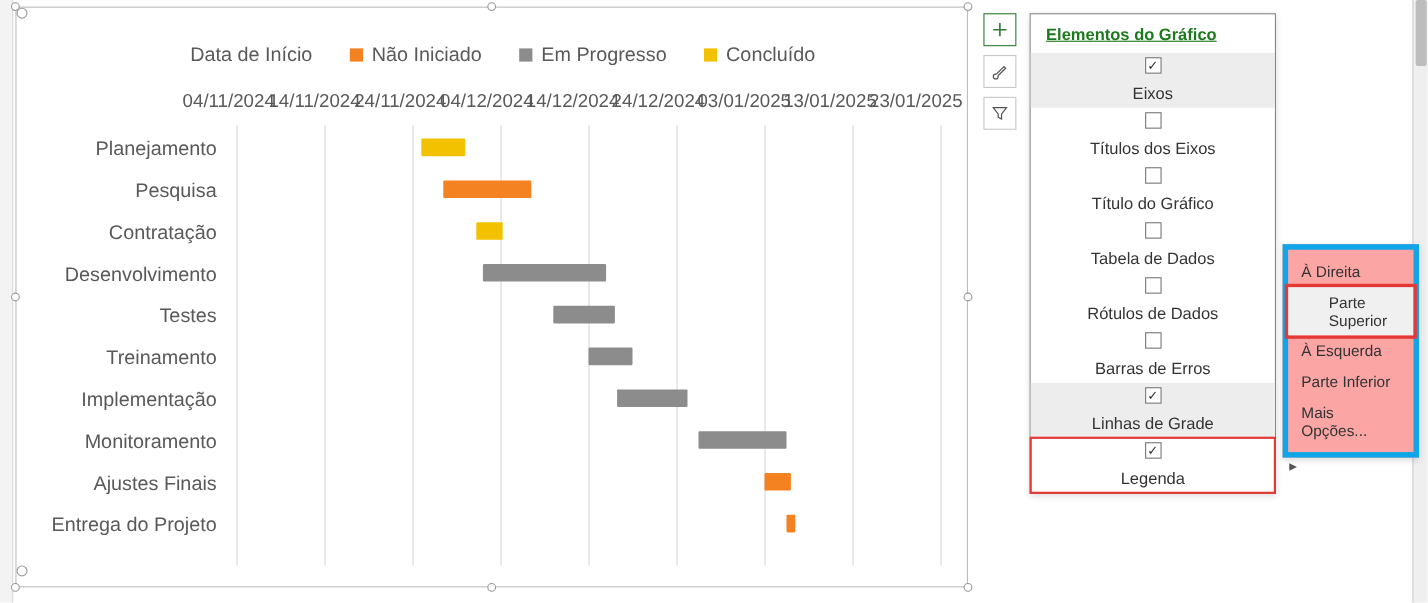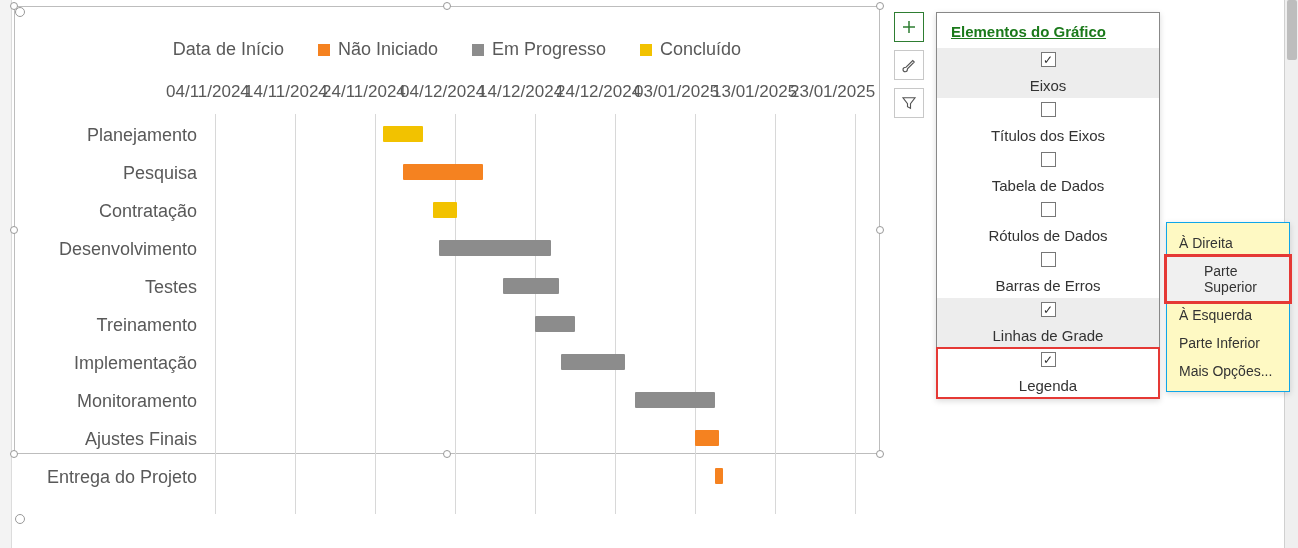--- a/index.html
+++ b/index.html
@@ -7,21 +7,21 @@
   .stage { position: relative; width: 1298px; height: 548px; overflow: hidden; }
 
   
   .left-strip { position: absolute; left: 0; top: 0; width: 12px; height: 548px; background: #f3f3f3; border-right: 1px solid #dcdcdc; }
 
   
   .right-strip { position: absolute; right: 0; top: 0; width: 14px; height: 548px; background: #efefef; border-left: 1px solid #d0d0d0; }
   .right-strip .thumb { position: absolute; top: 0; left: 2px; width: 10px; height: 60px; background: #bdbdbd; border-radius: 2px; }
 
   
-  .chart-object { position: absolute; left: 14px; top: 6px; width: 866px; height: 448px; border: 1px solid #bdbdbd; background: #fff; }
+  .chart-object { position: absolute; left: 14px; top: 6px; width: 866px; height: 528px; border: 1px solid #bdbdbd; background: #fff; }
   .chart-object::before, .chart-object::after { content: ""; position: absolute; width: 8px; height: 8px; border: 1px solid #999; background: #fff; border-radius: 50%; }
   .sel-handle { position: absolute; width: 8px; height: 8px; border: 1px solid #999; background: #fff; border-radius: 50%; }
   
   .h-tl { left: -5px; top: -5px; } .h-tr { right: -5px; top: -5px; }
   .h-bl { left: -5px; bottom: -5px; } .h-br { right: -5px; bottom: -5px; }
   .h-tm { left: 50%; top: -5px; margin-left:-4px; } .h-bm { left: 50%; bottom: -5px; margin-left:-4px; }
   .h-ml { left: -5px; top: 50%; margin-top:-4px; } .h-mr { right: -5px; top: 50%; margin-top:-4px; }
 
   .legend-row { display: flex; justify-content: center; gap: 34px; padding-top: 32px; font-size: 18px; color: #595959; }
   .legend-item { display: inline-flex; align-items: center; gap: 8px; }
@@ -52,21 +52,21 @@
   .popup { position: absolute; left: 936px; top: 12px; width: 224px; background: #fff; border: 1px solid #888; box-shadow: 0 2px 6px rgba(0,0,0,0.15); }
   .popup-title { padding: 10px 14px 8px; font-size: 15px; font-weight: 600; color: #1b7a1b; text-decoration: underline; }
   .popup-item { display: flex; align-items: center; gap: 10px; padding: 4px 14px; font-size: 15px; color: #333; position: relative; cursor: pointer; flex-direction: column; }
   .popup-item.hovered { background: #ededed; }
   .popup-item .expand { position: absolute; right: -20px; top: 50%; transform: translateY(-50%); color: #555; font-size: 14px; }
   .chk { width: 15px; height: 15px; border: 1px solid #777; display: inline-flex; align-items: center; justify-content: center; font-size: 12px; color: #333; background: #fff; }
   .chk.checked::after { content: "✓"; }
   .popup-item.red-box { outline: 2px solid #e53935; outline-offset: -1px; }
 
   
-  .submenu { position: absolute; left: 1166px; top: 222px; width: 124px; background: #fef9c3; border: 1px solid #0ea5e9; box-shadow: 0 2px 6px rgba(0,0,0,0.15); padding: 6px 0; }
+  .submenu { position: absolute; left: 1166px; top: 222px; width: 124px; background: #fca5a5; border: 5px solid #0ea5e9; box-shadow: 0 2px 6px rgba(0,0,0,0.15); padding: 6px 0; }
   .submenu-item { padding: 6px 12px; font-size: 14px; color: #333; cursor: pointer; }
   .submenu-item.red-box { outline: 3px solid #e53935; background: #f0f0f0; padding-left: 37px; }
 
 </style>
 </head>
 <body>
 <div class="stage">
 
 <div class="left-strip"></div>
 <div class="right-strip">
@@ -182,20 +182,24 @@
   <div class="popup-item hovered">
         <span class="chk checked"></span>
         <span>Eixos</span>
       </div>
   <div class="popup-item">
         <span class="chk"></span>
         <span>Títulos dos Eixos</span>
       </div>
   <div class="popup-item">
         <span class="chk"></span>
+        <span>Título do Gráfico</span>
+      </div>
+  <div class="popup-item">
+        <span class="chk"></span>
         <span>Tabela de Dados</span>
       </div>
   <div class="popup-item">
         <span class="chk"></span>
         <span>Rótulos de Dados</span>
       </div>
   <div class="popup-item">
         <span class="chk"></span>
         <span>Barras de Erros</span>
       </div>

